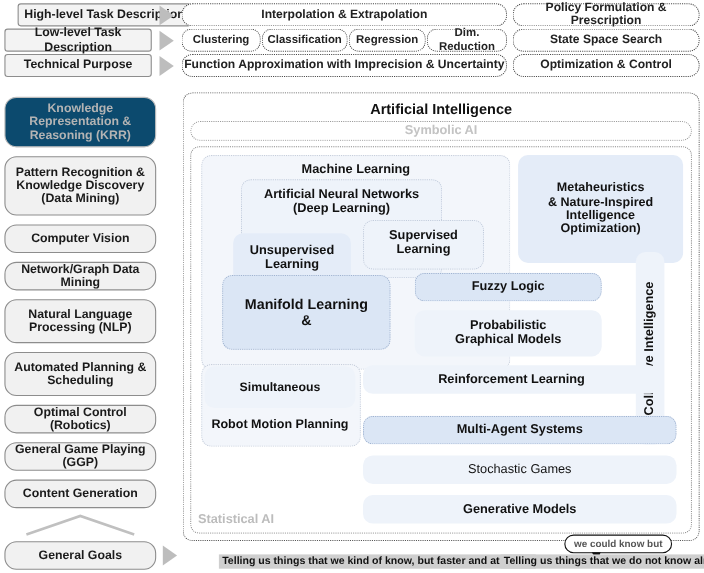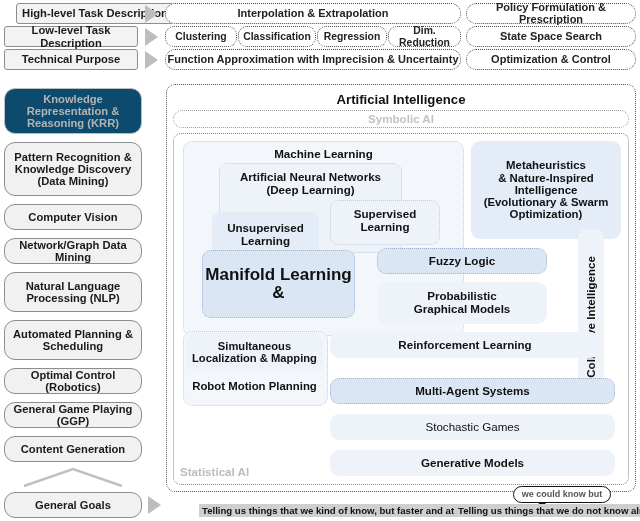--- a/index.html
+++ b/index.html
@@ -188,31 +188,30 @@
   <span>Learning</span>
 </div>
 
 <div class="abs soft3" style="left:212px;top:212px;width:107px;height:50px;border-radius:9px;"></div>
 <div class="abs ctr" style="left:212px;top:217px;width:107px;height:36px;flex-direction:column;font-size:11.6px;font-weight:700;">
   <span>Unsupervised</span>
   <span>Learning</span>
 </div>
 
 <div class="abs soft4" style="left:202px;top:250px;width:153px;height:68px;border-radius:9px;"></div>
-<div class="abs ctr" style="left:202px;top:258px;width:153px;height:52px;flex-direction:column;font-size:17px;font-weight:700;">
+<div class="abs ctr" style="left:202px;top:258px;width:153px;height:52px;flex-direction:column;font-size:13px;font-weight:700;">
   <span>Manifold Learning</span>
   <span>&amp;</span>
 </div>
 
 <div class="abs soft3" style="left:471px;top:141px;width:150px;height:98px;border-radius:9px;"></div>
 <div class="abs ctr" style="left:471px;top:145px;width:150px;height:90px;flex-direction:column;font-size:11.4px;font-weight:700;">
   <span>Metaheuristics</span>
   <span>&amp; Nature-Inspired</span>
   <span>Intelligence</span>
-  <span>(Evolutionary &amp; Swarm</span>
   <span>Optimization)</span>
 </div>
 
 <div class="abs soft4" style="left:377px;top:248px;width:170px;height:26px;border-radius:9px;"></div>
 <div class="abs ctr" style="left:377px;top:248px;width:170px;height:26px;font-size:11.6px;font-weight:700;">
   <span>Fuzzy Logic</span>
 </div>
 
 <div class="abs soft2" style="left:377px;top:282px;width:170px;height:42px;border-radius:9px;"></div>
 <div class="abs ctr" style="left:377px;top:284px;width:170px;height:38px;flex-direction:column;font-size:11.6px;font-weight:700;">
@@ -222,21 +221,20 @@
 
 <div class="abs soft2" style="left:578px;top:229px;width:26px;height:175px;border-radius:9px;"></div>
 <div class="abs ctr" style="left:578px;top:229px;width:26px;height:175px;">
   <span class="vert" style="font-size:11.6px;font-weight:700;">Collective Intelligence</span>
 </div>
 
 <div class="abs soft" style="left:183px;top:331px;width:145px;height:75px;"></div>
 <div class="abs soft2" style="left:186px;top:333px;width:137px;height:38px;border-radius:9px;"></div>
 <div class="abs ctr" style="left:186px;top:335px;width:137px;height:34px;flex-direction:column;font-size:11.2px;font-weight:700;">
   <span>Simultaneous</span>
-  <span>Localization &amp; Mapping</span>
 </div>
 <div class="abs ctr" style="left:186px;top:374px;width:137px;height:24px;font-size:11.4px;font-weight:700;">
   <span>Robot Motion Planning</span>
 </div>
 
 <div class="abs soft2" style="left:330px;top:332px;width:270px;height:26px;border-radius:9px;"></div>
 <div class="abs ctr" style="left:330px;top:332px;width:270px;height:26px;font-size:11.6px;font-weight:700;">
   <span>Reinforcement Learning</span>
 </div>
 

